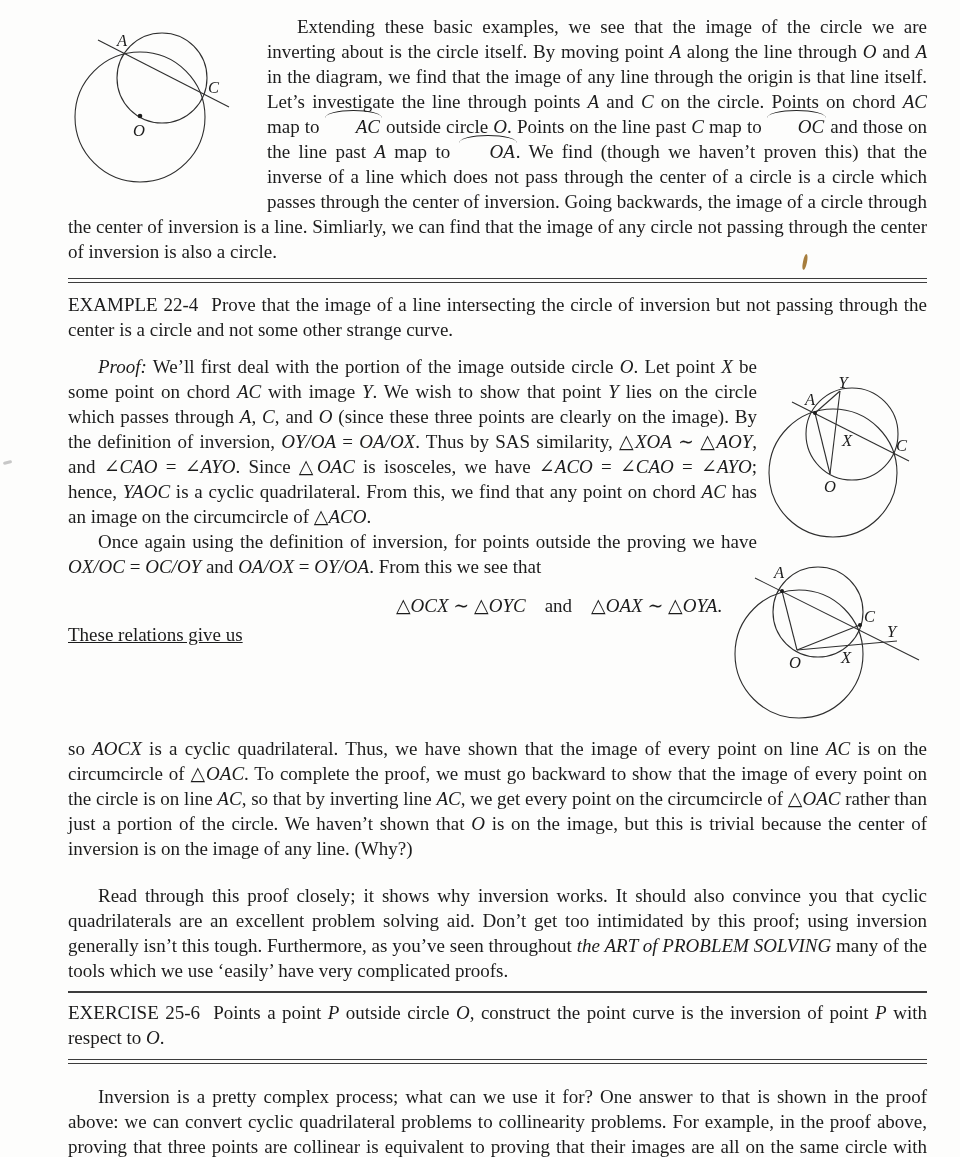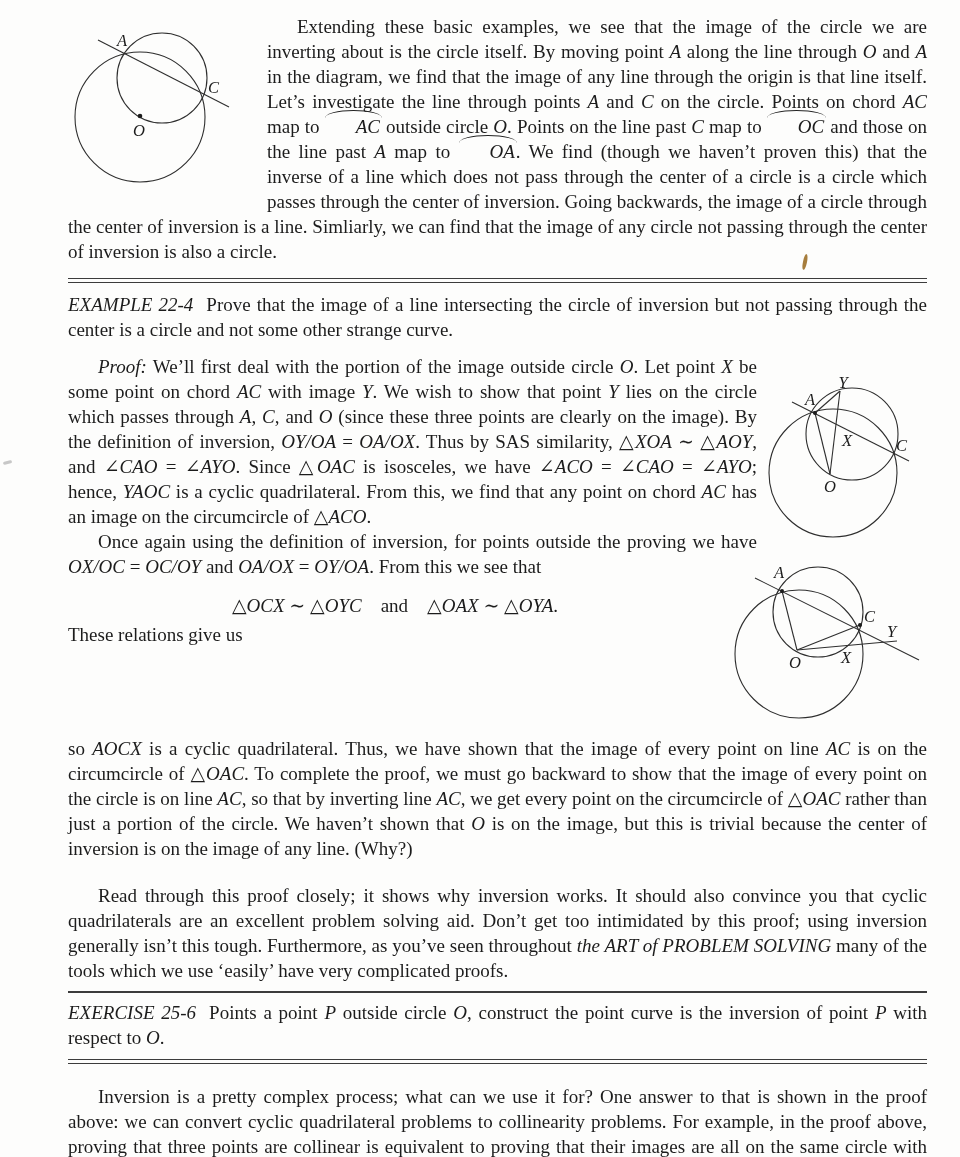--- a/index.html
+++ b/index.html
@@ -23,26 +23,26 @@
   .rd-bottom{margin:9px 0 20px 0;}
   .rule-single{border-top:2px solid #3c3c3c;margin:8px 0 7px 0;}
   .fig{background:transparent;}
   .fig1{float:left;width:185px;height:185px;margin:6px 14px 2px 0;}
   .fig2{float:right;width:160px;height:190px;margin:4px 0 6px 10px;}
   .fig3{float:right;clear:right;width:195px;height:170px;margin:6px 0 6px 10px;}
   svg{overflow:visible;display:block;}
   svg .stroke{fill:none;stroke:#2e2e2e;stroke-width:1.1;}
   svg .dot{fill:#1c1c1c;stroke:none;}
   svg text{font-family:"Liberation Serif","DejaVu Serif",serif;font-style:italic;font-size:16.5px;fill:#1c1c1c;}
-  .heading-label{font-style:italic;margin-right:13px;}
+  .heading-label{margin-right:13px;}
   .proof-p1{margin-top:12px;}
-  .equation{text-align:center;font-style:normal;}
+  .equation{text-align:right;font-style:normal;}
   .eq1{margin:14px 0 4px 0;}
   .eq2{margin:9px 0 14px 0;}
-  .relations{margin-top:4px;}
+  .relations{margin-top:4px;text-decoration:underline;}
   .clear{clear:both;}
   .p4{margin-top:22px;}
   .pen-mark{
     position:absolute;left:803px;top:254px;width:4px;height:16px;
     background:#9c6f28;border-radius:45% 55% 50% 50%;transform:rotate(12deg);opacity:.9;
   }
   .scan-artifact{
     position:absolute;left:3px;top:461px;width:9px;height:3px;
     background:#9a9a9a;border-radius:2px;transform:rotate(-14deg);opacity:.55;
   }

